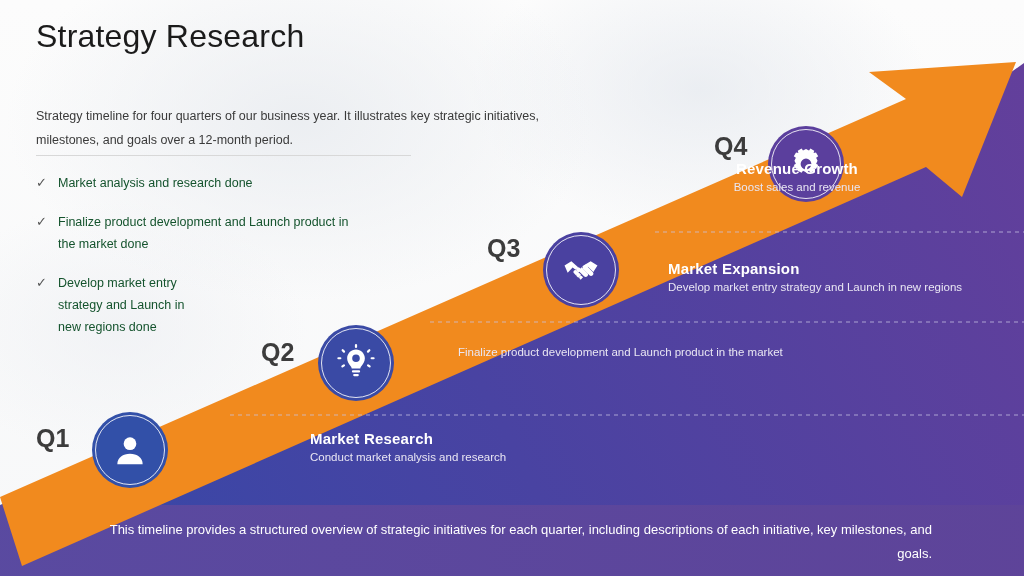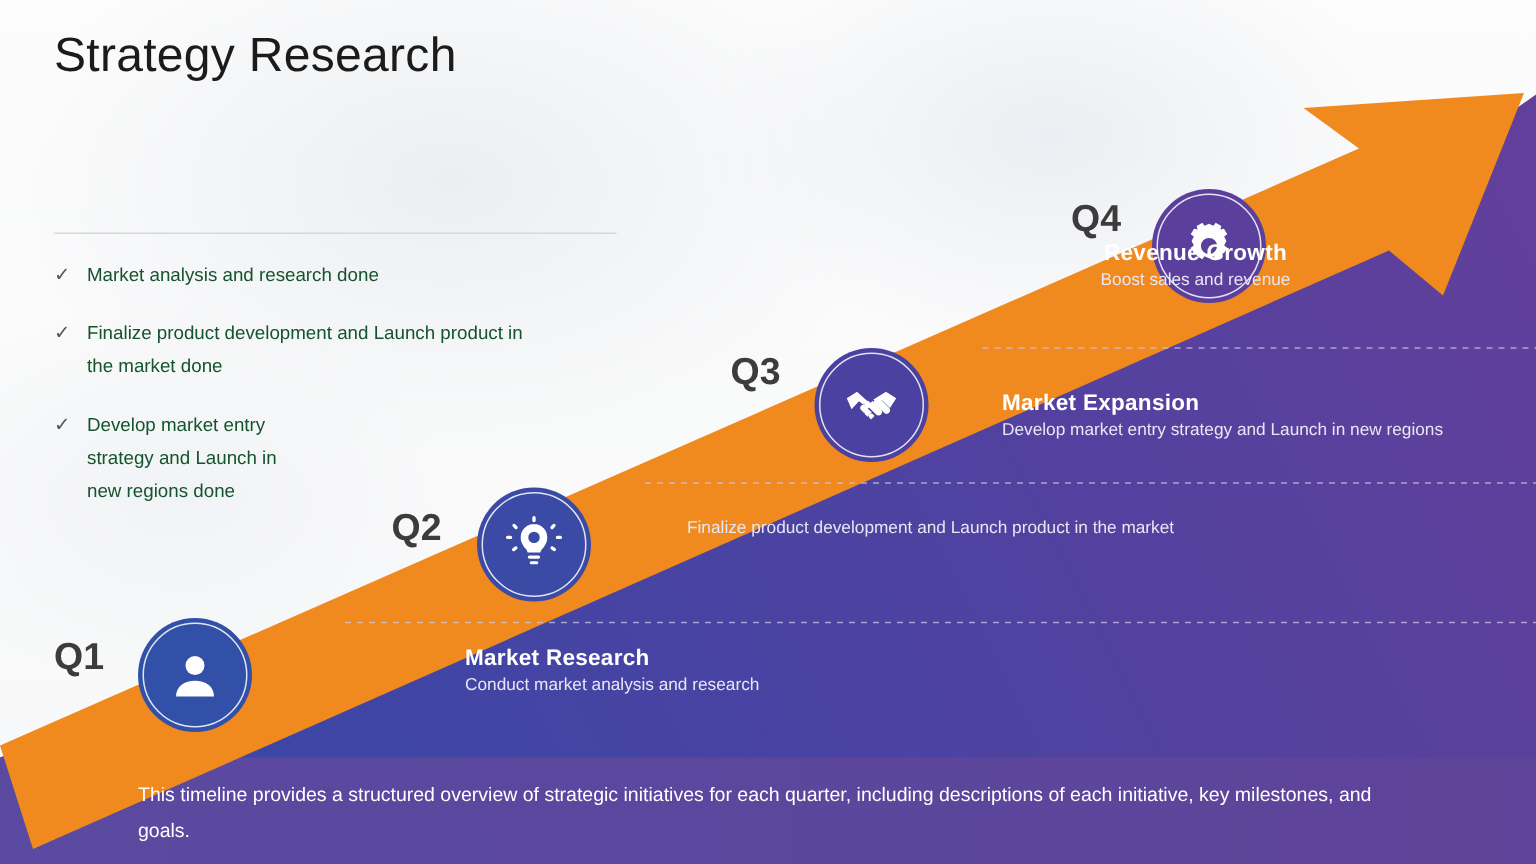--- a/index.html
+++ b/index.html
@@ -137,21 +137,21 @@
     line-height: 15px;
   }
   .m-block.right-align { text-align: center; }
 
   
   .footer-text {
     position: absolute;
     left: 92px;
     top: 518px;
     width: 840px;
-    text-align: left;
+    text-align: right;
     color: #ffffff;
     font-size: 13px;
     line-height: 24px;
   }
 </style>
 </head>
 <body>
 
 <div id="slide">
 
@@ -179,20 +179,21 @@
         <path d="M 0,497 L 906,99 L 869,72 L 1016,62 L 962,197 L 926,167 L 22,566 Z" fill="#f18a1e"></path>
       </g>
 
       <line x1="230" y1="415" x2="1024" y2="415" stroke="#c9c4e4" stroke-width="1" stroke-dasharray="4 4" opacity="0.75"></line>
       <line x1="430" y1="322" x2="1024" y2="322" stroke="#c9c4e4" stroke-width="1" stroke-dasharray="4 4" opacity="0.75"></line>
       <line x1="655" y1="232" x2="1024" y2="232" stroke="#c9c4e4" stroke-width="1" stroke-dasharray="4 4" opacity="0.75"></line>
     </svg>
   </div>
 
   <div class="title">Strategy Research</div>
+  <div class="intro">Strategy timeline for four quarters of our business year. It illustrates key strategic initiatives, milestones, and goals over a 12-month period.</div>
   <div class="divider"></div>
 
   <div class="checklist">
     <div class="check-item">
       <span class="check-mark">✓</span>
       <span class="check-text">Market analysis and research done</span>
     </div>
     <div class="check-item">
       <span class="check-mark">✓</span>
       <span class="check-text">Finalize product development and Launch product in the market done</span>

